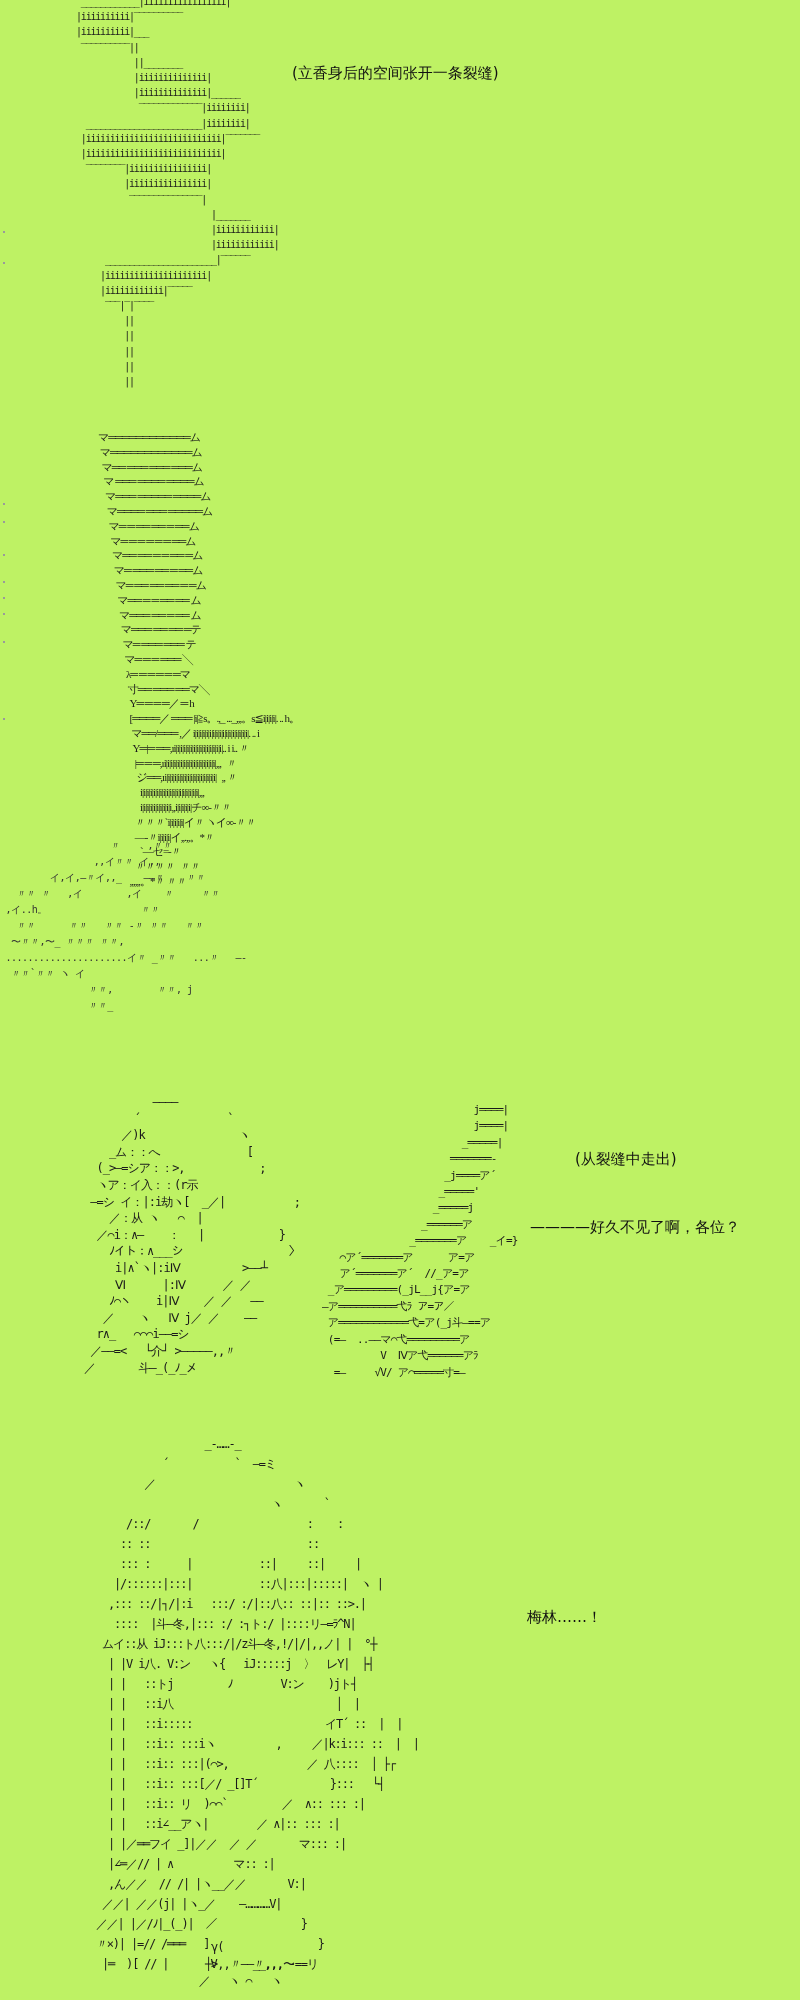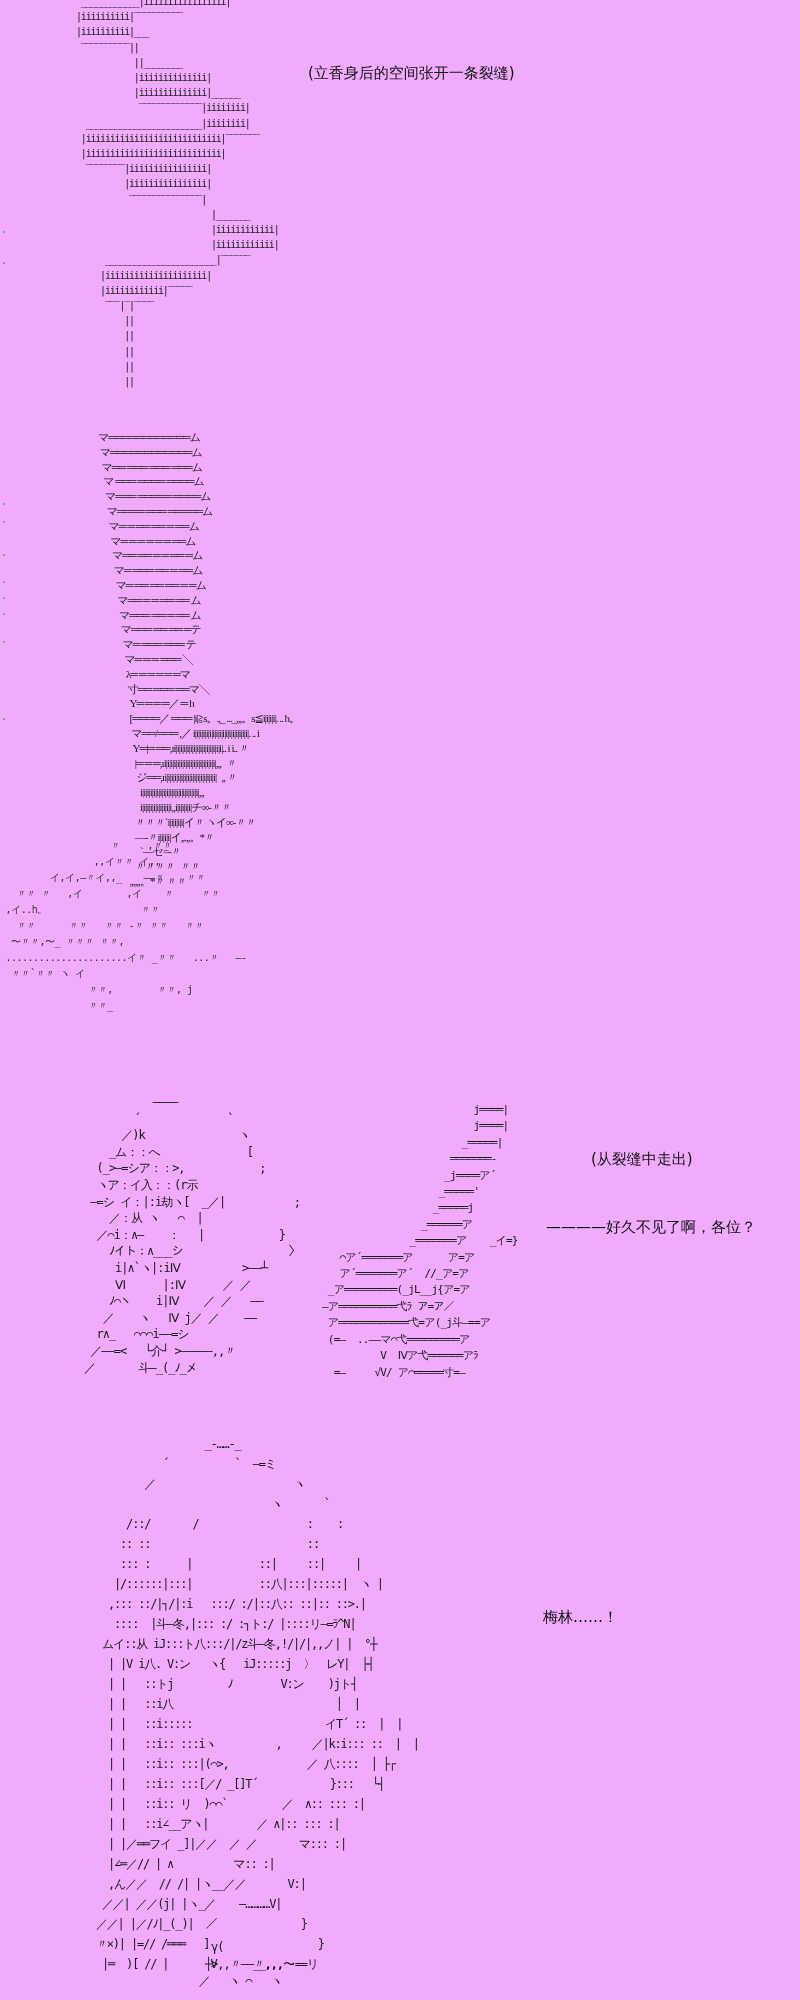--- a/index.html
+++ b/index.html
@@ -1,19 +1,19 @@
 <!DOCTYPE html>
 <html><head>
   <meta charset="utf-8">
   <style>
     html, body { margin: 0; padding: 0; background: #ffffff; }
     body { width: 800px; height: 2000px; position: relative; overflow: hidden; color: #111111; font-family: "DejaVu Sans", sans-serif; }
-    .page { position: absolute; left: 0; top: 0; width: 800px; height: 2000px; background: #f0abfc; }
+    .page { position: absolute; left: 0; top: 0; width: 800px; height: 2000px; background: #bef264; }
     .aa { position: absolute; margin: 0; white-space: pre; font-family: "DejaVu Sans Mono", monospace; color: #1a1a1a; line-height: 1.0; letter-spacing: -0.5px; }
-    .caption { position: absolute; font-family: "DejaVu Sans", sans-serif; font-size: 15px; color: #111111; white-space: nowrap; margin-left: 16px; }
+    .caption { position: absolute; font-family: "DejaVu Sans", sans-serif; font-size: 15px; color: #111111; white-space: nowrap; }
     .margin-dot { position: absolute; left: 3px; width: 2px; height: 2px; background: #9a9a9a; }
     .panel { position: absolute; left: 0; width: 800px; }
   </style>
 </head>
 <body>
 
 <div class="page">
 
   <div class="panel" style="top:0; height:400px;">
     <pre class="aa" style="left:76px; top:-6px; font-size:10px; line-height:15.2px; letter-spacing:-1.2px;"> ____________|iiiiiiiiiiiiiiiii|

